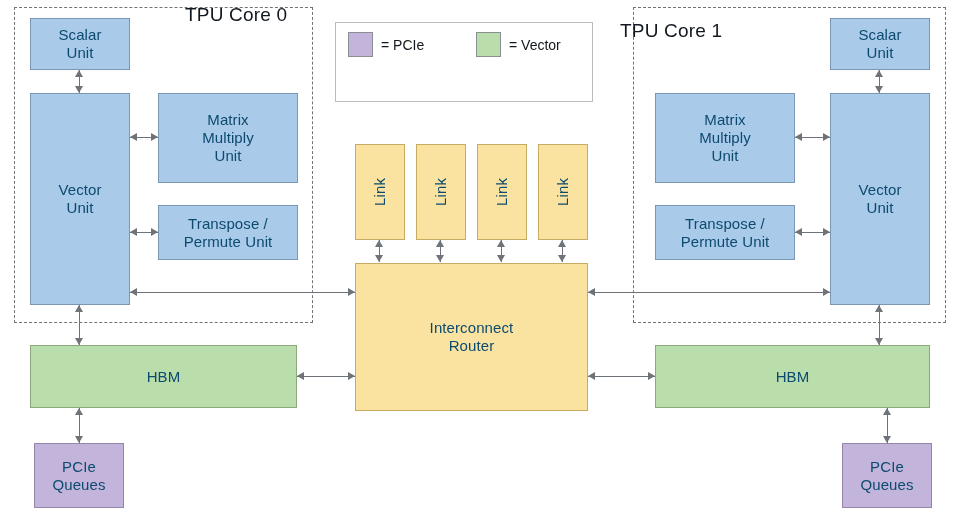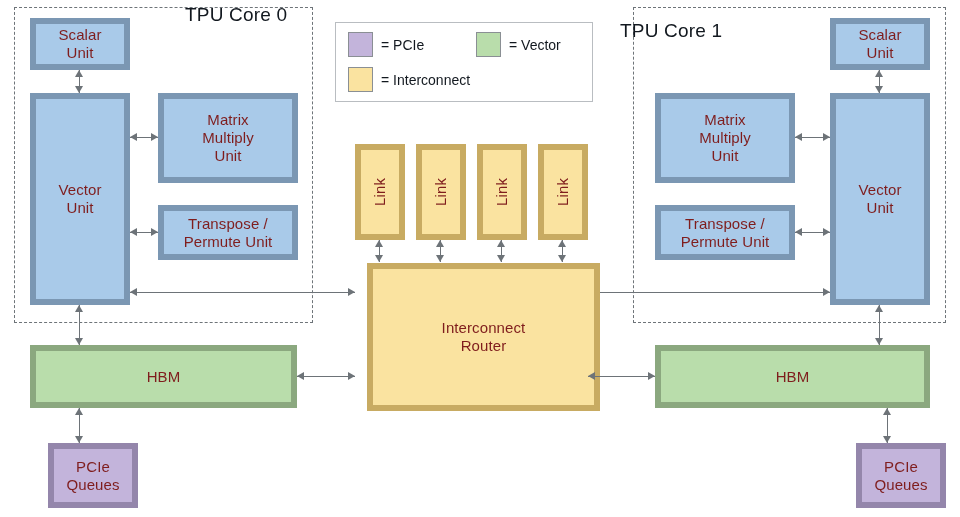--- a/index.html
+++ b/index.html
@@ -17,30 +17,30 @@
     overflow: hidden;
   }
 
   
   .block {
     position: absolute;
     display: flex;
     align-items: center;
     justify-content: center;
     text-align: center;
-    color: #7f1d1d;
+    color: #0c4a6e;
     font-size: 15px;
     line-height: 1.18;
-    border: 6px solid #4c1d95;
+    border: 1px solid #4c1d95;
     white-space: pre-line;
     letter-spacing: .1px;
   }
   .compute  { background: #a9cae9; border-color: #7b97b3; }
   .memory   { background: #b9ddab; border-color: #8ba87f; }
-  .host     { background: #c3b4db; border-color: #9486ab; margin-left: 14px; }
+  .host     { background: #c3b4db; border-color: #9486ab; }
   .intercon { background: #fae3a0; border-color: #c8ab62; }
 
   .vertlabel {
     writing-mode: vertical-rl;
     transform: rotate(180deg);
     font-size: 15px;
   }
 
   
   .coreframe {
@@ -202,21 +202,21 @@
   <div class="arrow down" style="left:436px; top:255px;"></div>
 
   <div class="line v-line" style="left:501px; top:240px; height:22px;"></div>
   <div class="arrow up" style="left:497px; top:240px;"></div>
   <div class="arrow down" style="left:497px; top:255px;"></div>
 
   <div class="line v-line" style="left:562px; top:240px; height:22px;"></div>
   <div class="arrow up" style="left:558px; top:240px;"></div>
   <div class="arrow down" style="left:558px; top:255px;"></div>
 
-  <div class="block intercon" style="left:355px; top:263px; width:233px; height:148px;margin-left:12px;">Interconnect
+  <div class="block intercon" style="left:355px; top:263px; width:233px; height:148px;">Interconnect
 Router</div>
 
   <div class="block memory" style="left:30px; top:345px; width:267px; height:63px;">HBM</div>
 
   <div class="block memory" style="left:655px; top:345px; width:275px; height:63px;">HBM</div>
 
   <div class="line h-line" style="left:297px; top:376px; width:58px;"></div>
   <div class="arrow left" style="left:297px; top:372px;"></div>
   <div class="arrow right" style="left:348px; top:372px;"></div>
 
@@ -240,20 +240,16 @@
 
   <div id="legend">
     <div class="legend-item">
       <span class="swatch" style="background:#c3b4db;"></span>
       <span class="legend-text">= PCIe</span>
     </div>
     <div class="legend-item">
       <span class="swatch" style="background:#b9ddab;"></span>
       <span class="legend-text">= Vector</span>
     </div>
-    <div class="legend-item">
-      <span class="swatch" style="background:#fae3a0;"></span>
-      <span class="legend-text">= Interconnect</span>
-    </div>
   </div>
 
 
 </div>
 
 </body></html>

